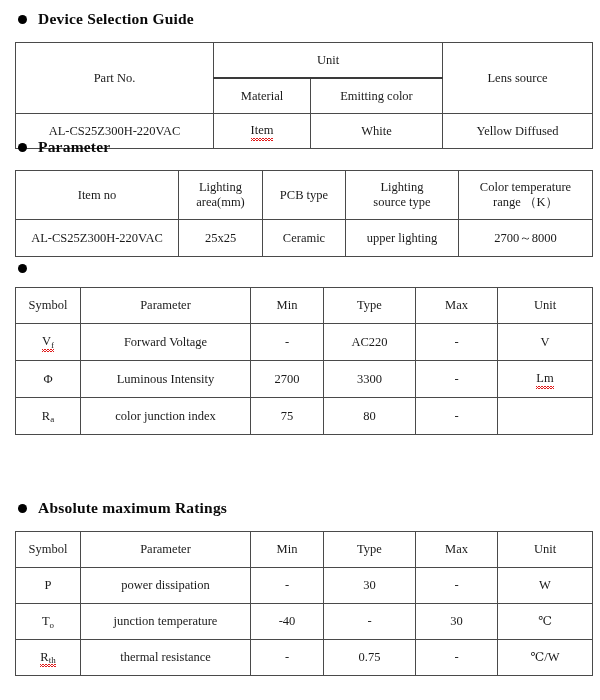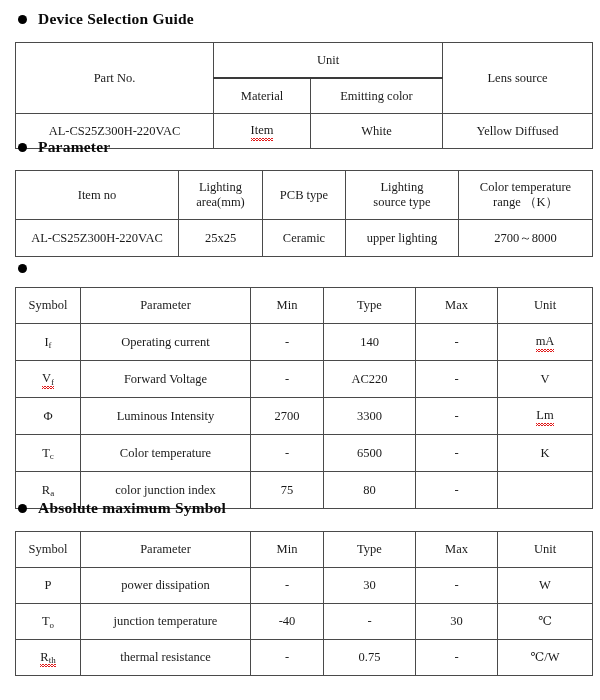--- a/index.html
+++ b/index.html
@@ -207,73 +207,57 @@
         <tbody>
           <tr>
             <td style="height:31px">Symbol</td>
             <td style="height:31px">Parameter</td>
             <td style="height:31px">Min</td>
             <td style="height:31px">Type</td>
             <td style="height:31px">Max</td>
             <td style="height:31px">Unit</td>
           </tr>
 
-          <tr>
-            <td style="height:32px"><span>I</span><sub>f</sub></td>
-            <td>Operating current</td>
-            <td>-</td>
-            <td>140</td>
-            <td>-</td>
-            <td><span class="sq">mA</span></td>
-          </tr>
 
           <tr>
             <td style="height:32px"><span class="sq"><span>V</span><sub>f</sub></span></td>
             <td>Forward Voltage</td>
             <td>-</td>
             <td>AC220</td>
             <td>-</td>
             <td>V</td>
           </tr>
 
           <tr>
             <td style="height:32px"><span>Φ</span></td>
             <td>Luminous Intensity</td>
             <td>2700</td>
             <td>3300</td>
             <td>-</td>
             <td><span class="sq">Lm</span></td>
           </tr>
 
-          <tr>
-            <td style="height:32px"><span>T</span><sub>c</sub></td>
-            <td>Color temperature</td>
-            <td>-</td>
-            <td>6500</td>
-            <td>-</td>
-            <td>K</td>
-          </tr>
 
           <tr>
             <td style="height:32px"><span>R</span><sub>a</sub></td>
             <td>color junction index</td>
             <td>75</td>
             <td>80</td>
             <td>-</td>
             <td></td>
           </tr>
         </tbody>
       </table>
     </div>
   </div>
 
   <div class="blk" id="blk-absolute">
     <div class="section-heading">
       <span class="bullet"></span>
-      <span>Absolute maximum Symbol</span>
+      <span>Absolute maximum Ratings</span>
     </div>
     <div class="tbl-wrap">
       <table class="tbl t-abs">
         <colgroup>
           <col style="width:65px">
             <col style="width:170px">
             <col style="width:73px">
             <col style="width:92px">
             <col style="width:82px">
             <col style="width:95px">

